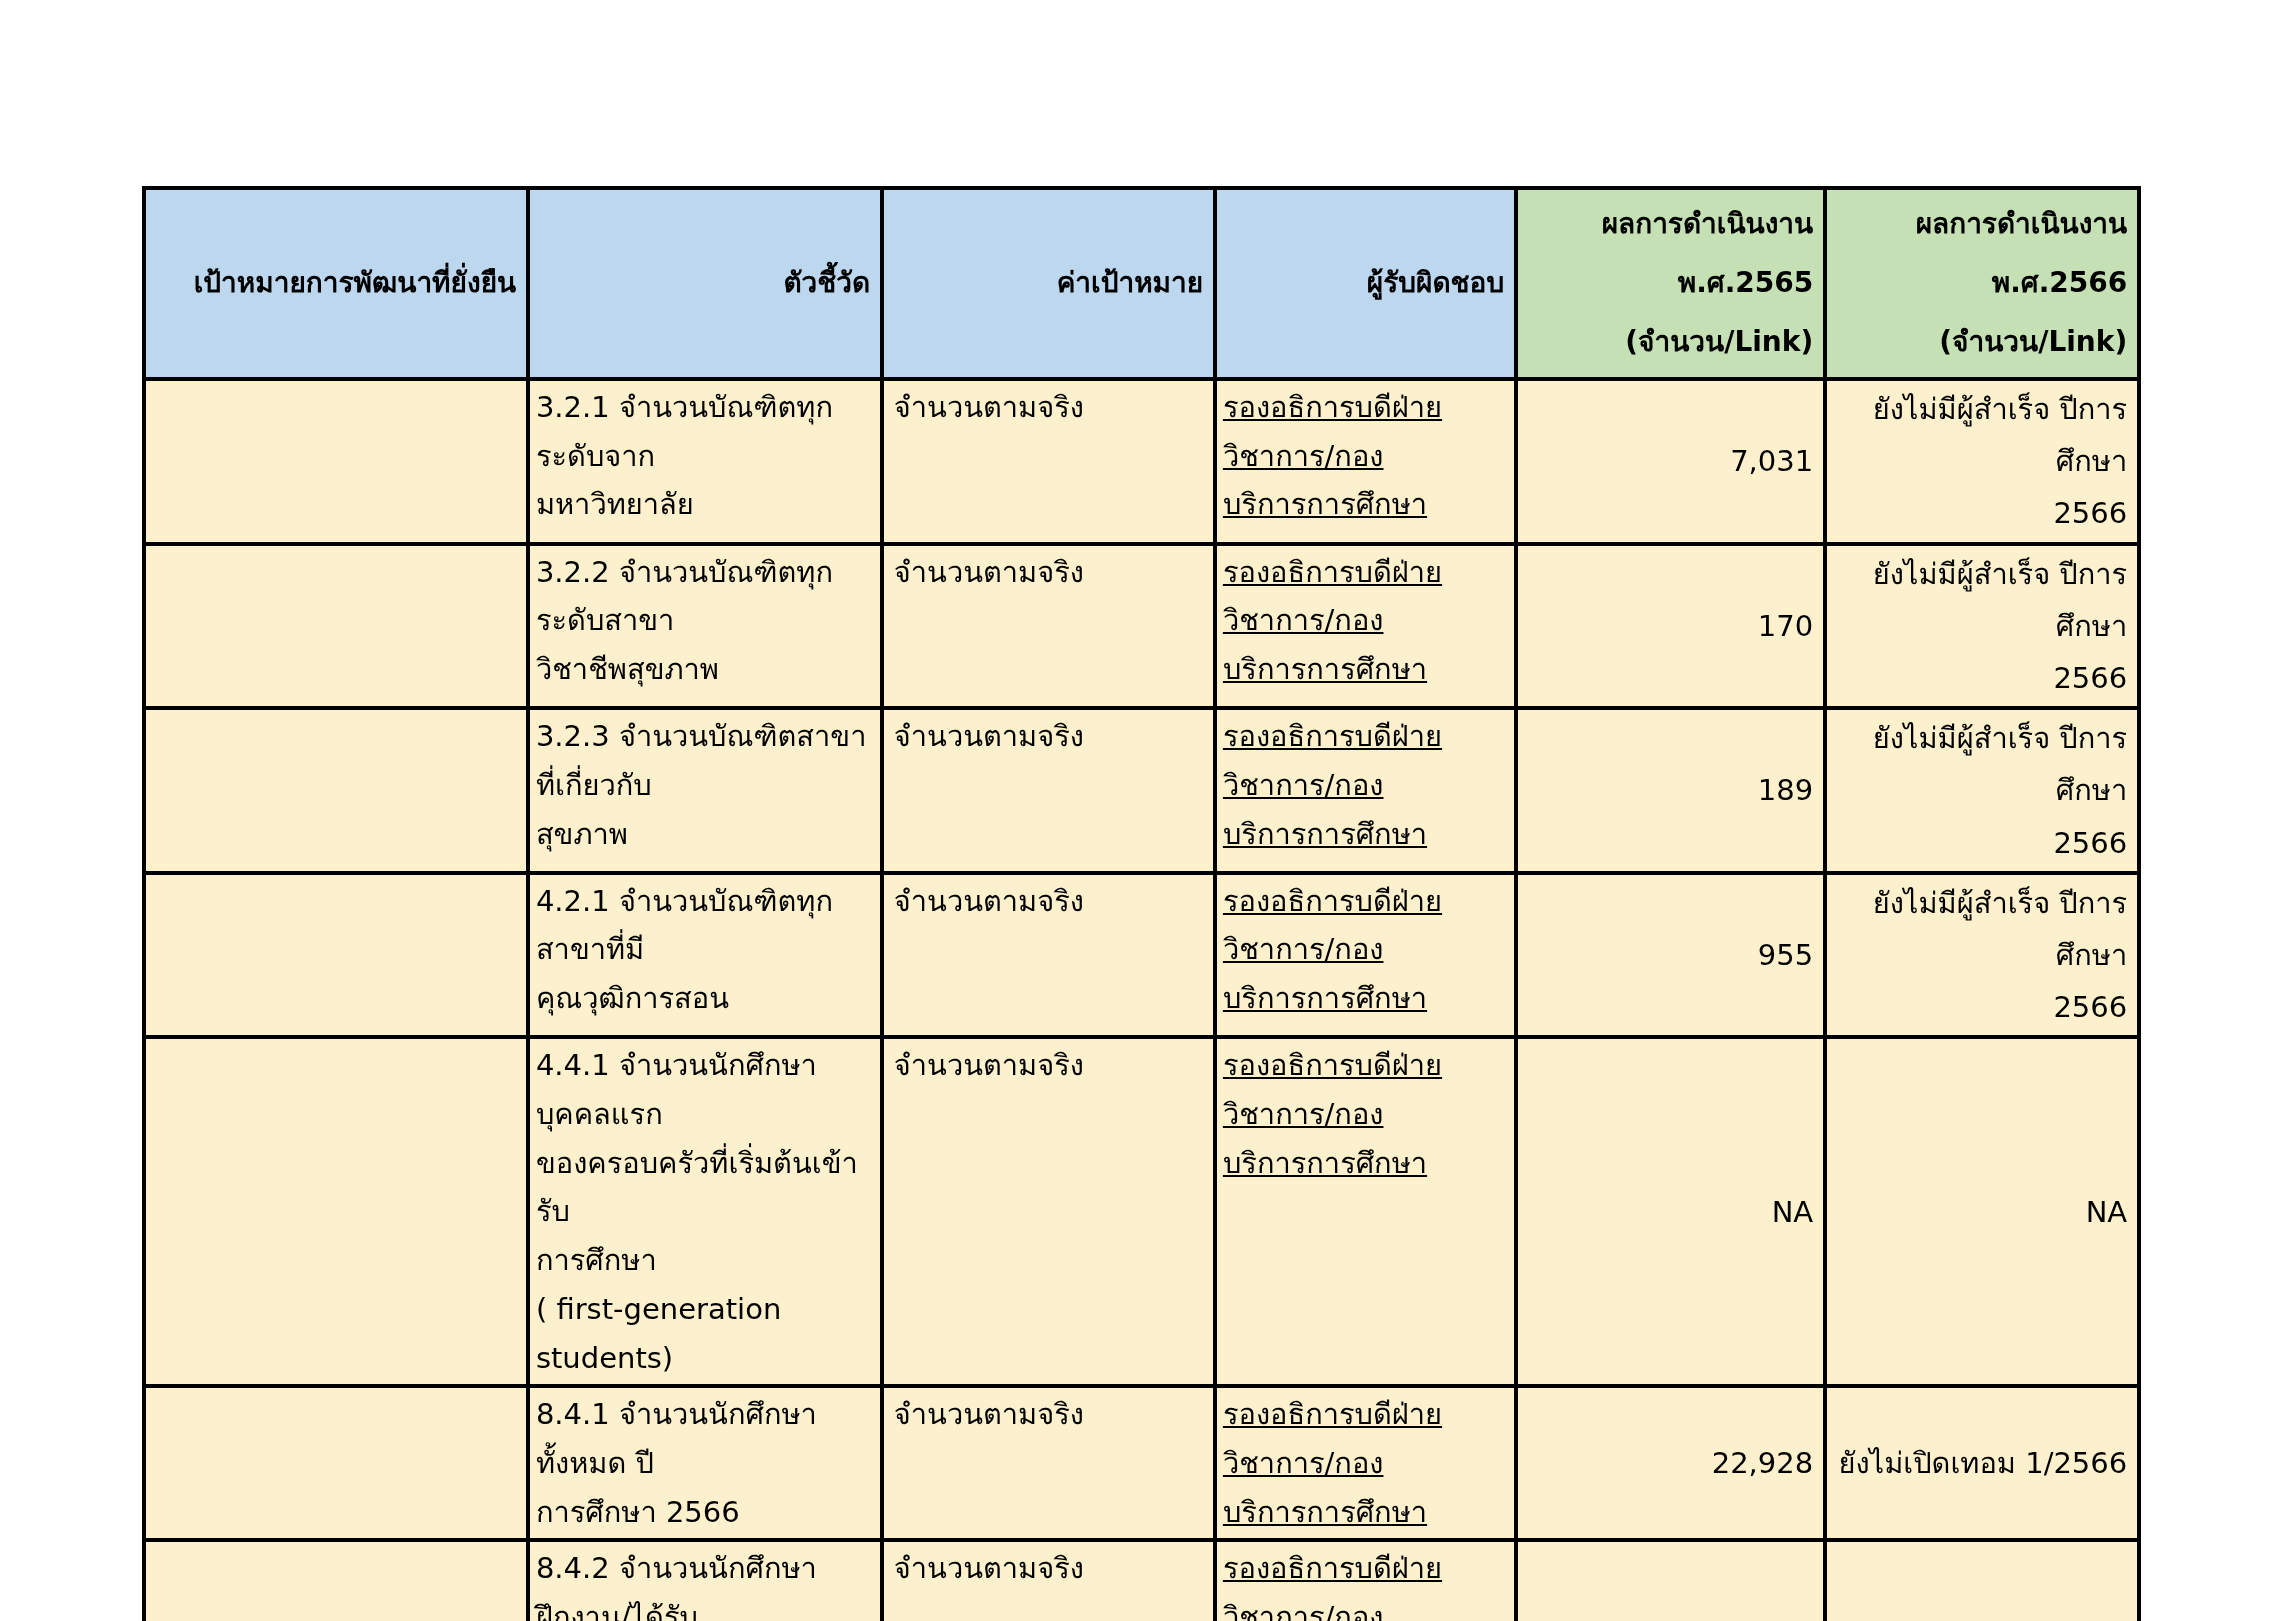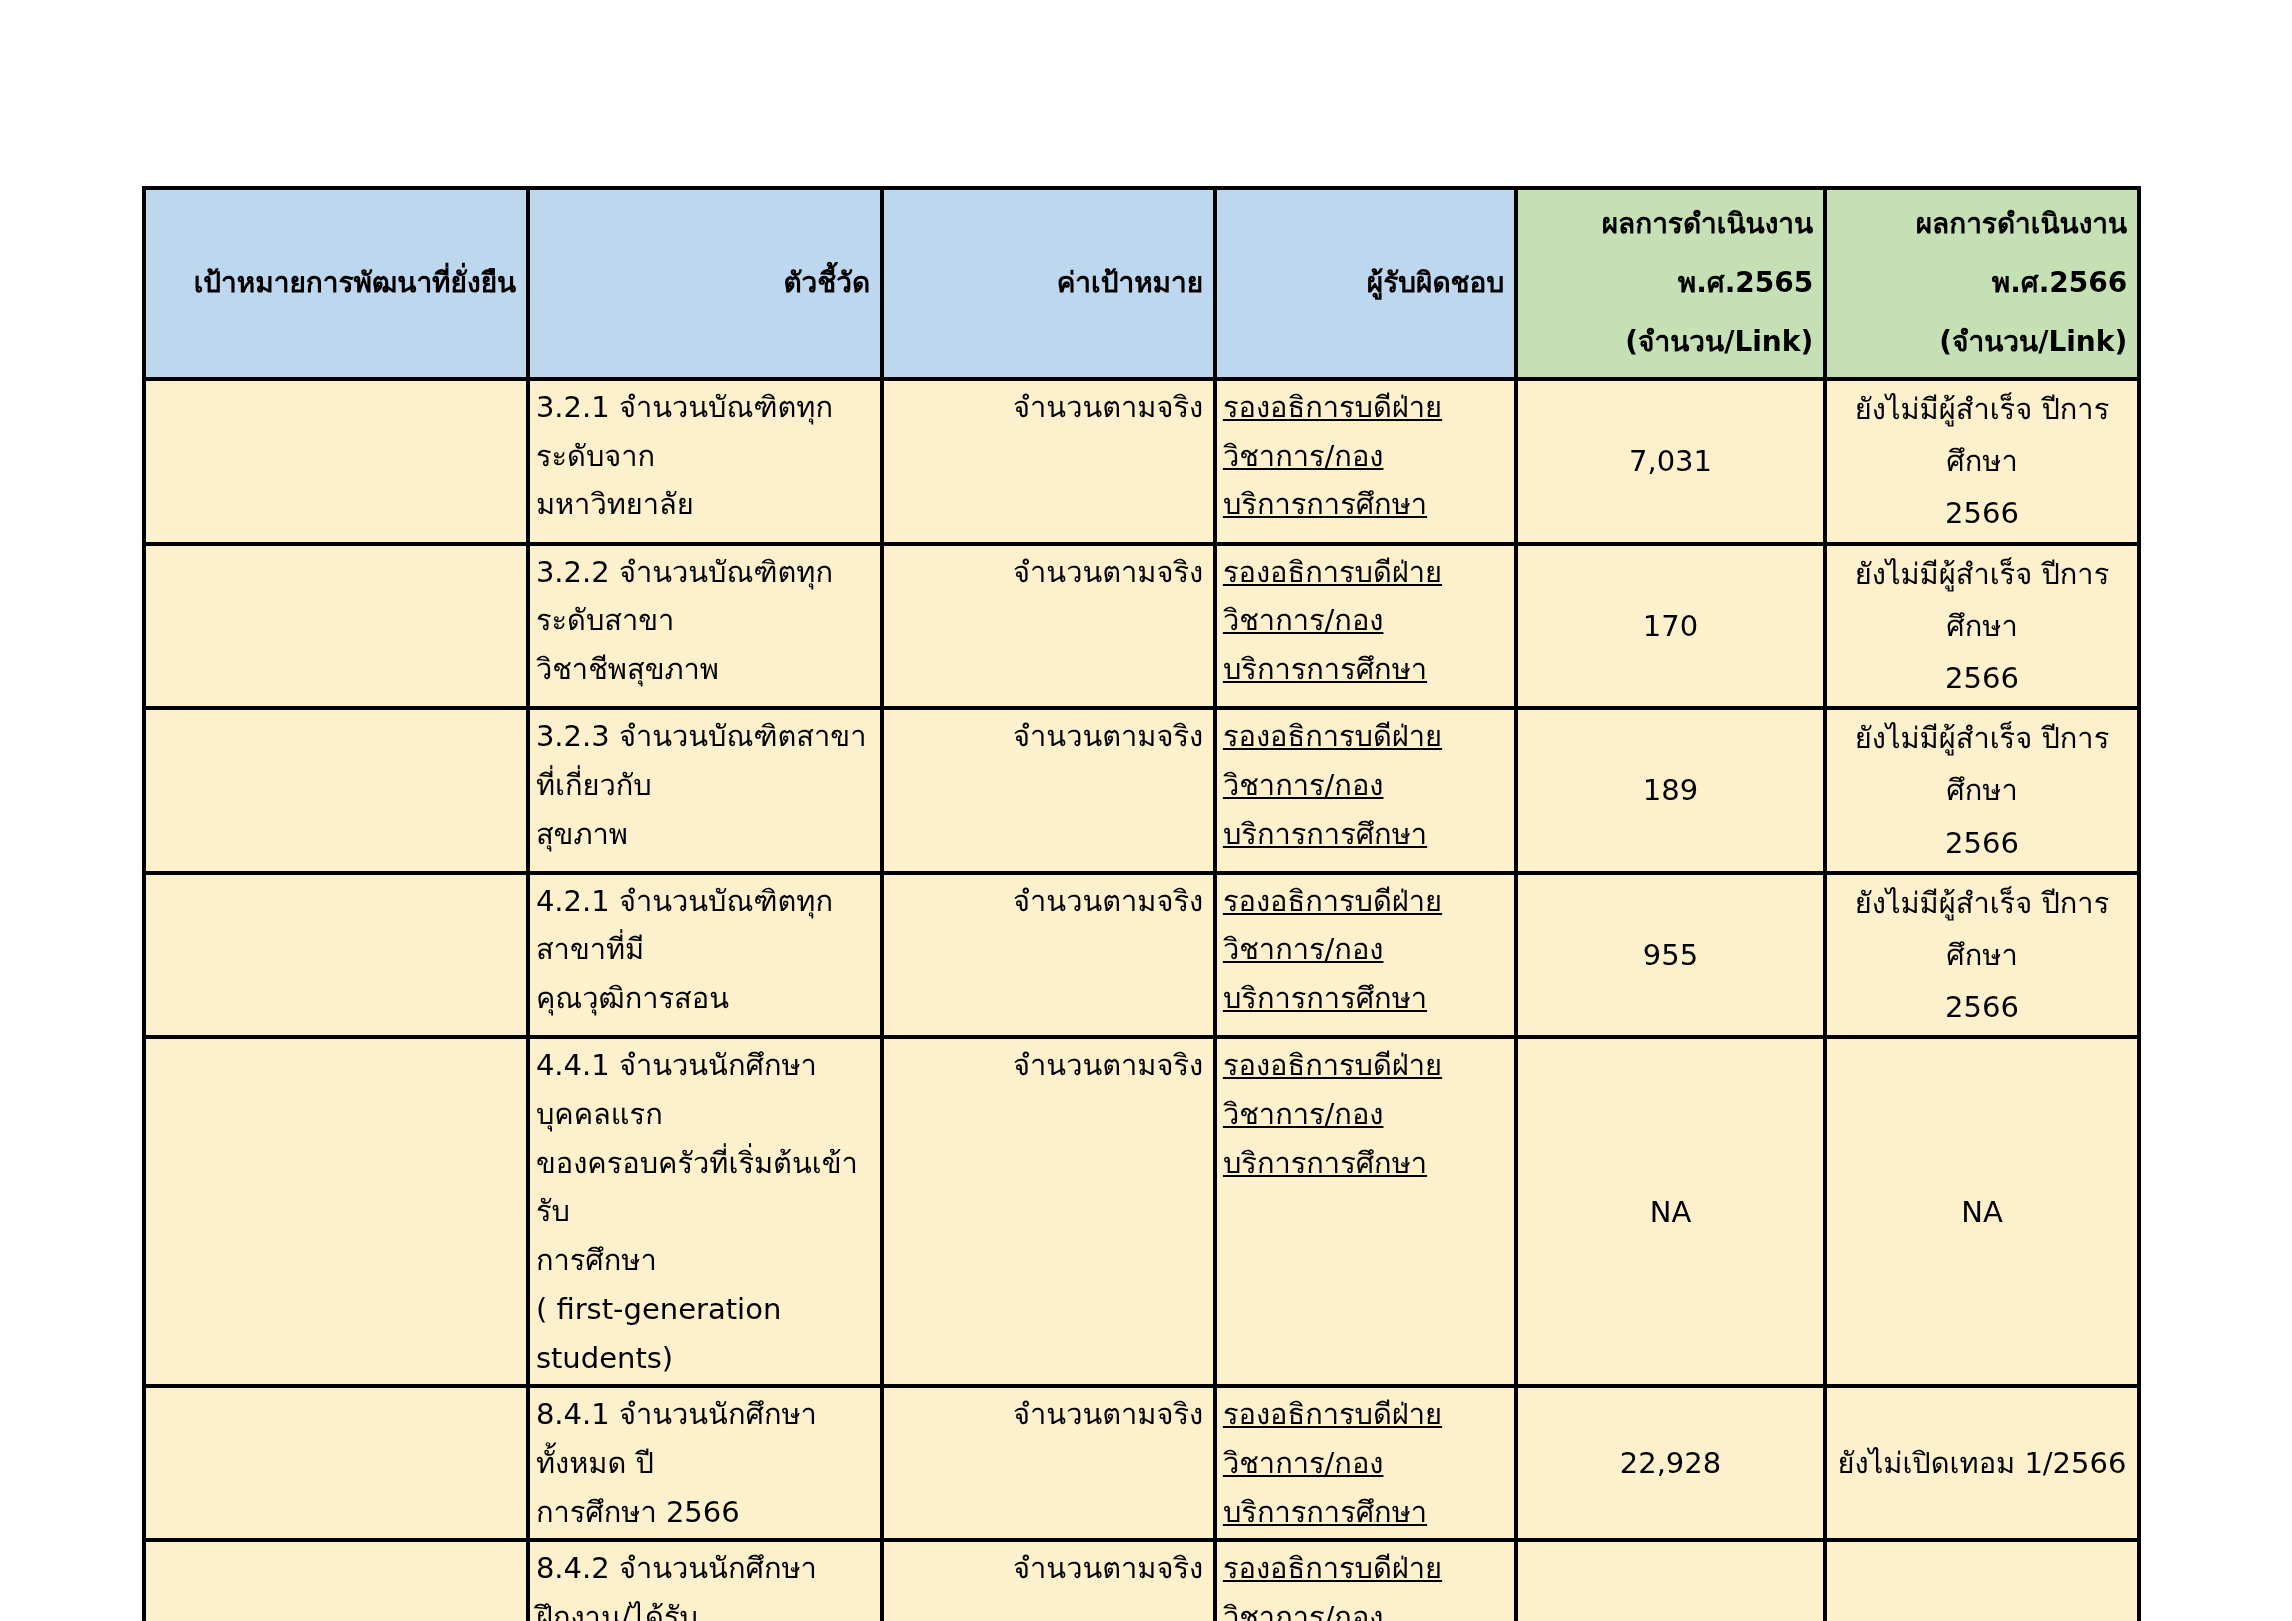--- a/index.html
+++ b/index.html
@@ -38,23 +38,23 @@
     text-align:right;
     vertical-align:middle;
     line-height:2.1;
     font-size:28px;
   }
   th.blue{background:var(--headerBlue);}
   th.green{background:var(--headerGreen);}
   tr.tan td{background:var(--rowTan);}
   td.goal{vertical-align:top;}
   td.indicator{vertical-align:top;text-align:left;line-height:1.68;padding-left:5.9px;}
-  td.target{vertical-align:top;text-align:right;line-height:1.68;}
+  td.target{vertical-align:top;text-align:left;line-height:1.68;}
   td.resp{vertical-align:top;text-align:left;line-height:1.68;padding-left:5.9px;text-decoration:underline;}
-  td.val{vertical-align:middle;text-align:center;line-height:1.8;}
+  td.val{vertical-align:middle;text-align:right;line-height:1.8;}
 </style>
 </head>
 <body>
 
 <div class="canvas">
   <table class="sdg">
     <colgroup>
       <col style="width:384px">
       <col style="width:354px">
       <col style="width:333px">

